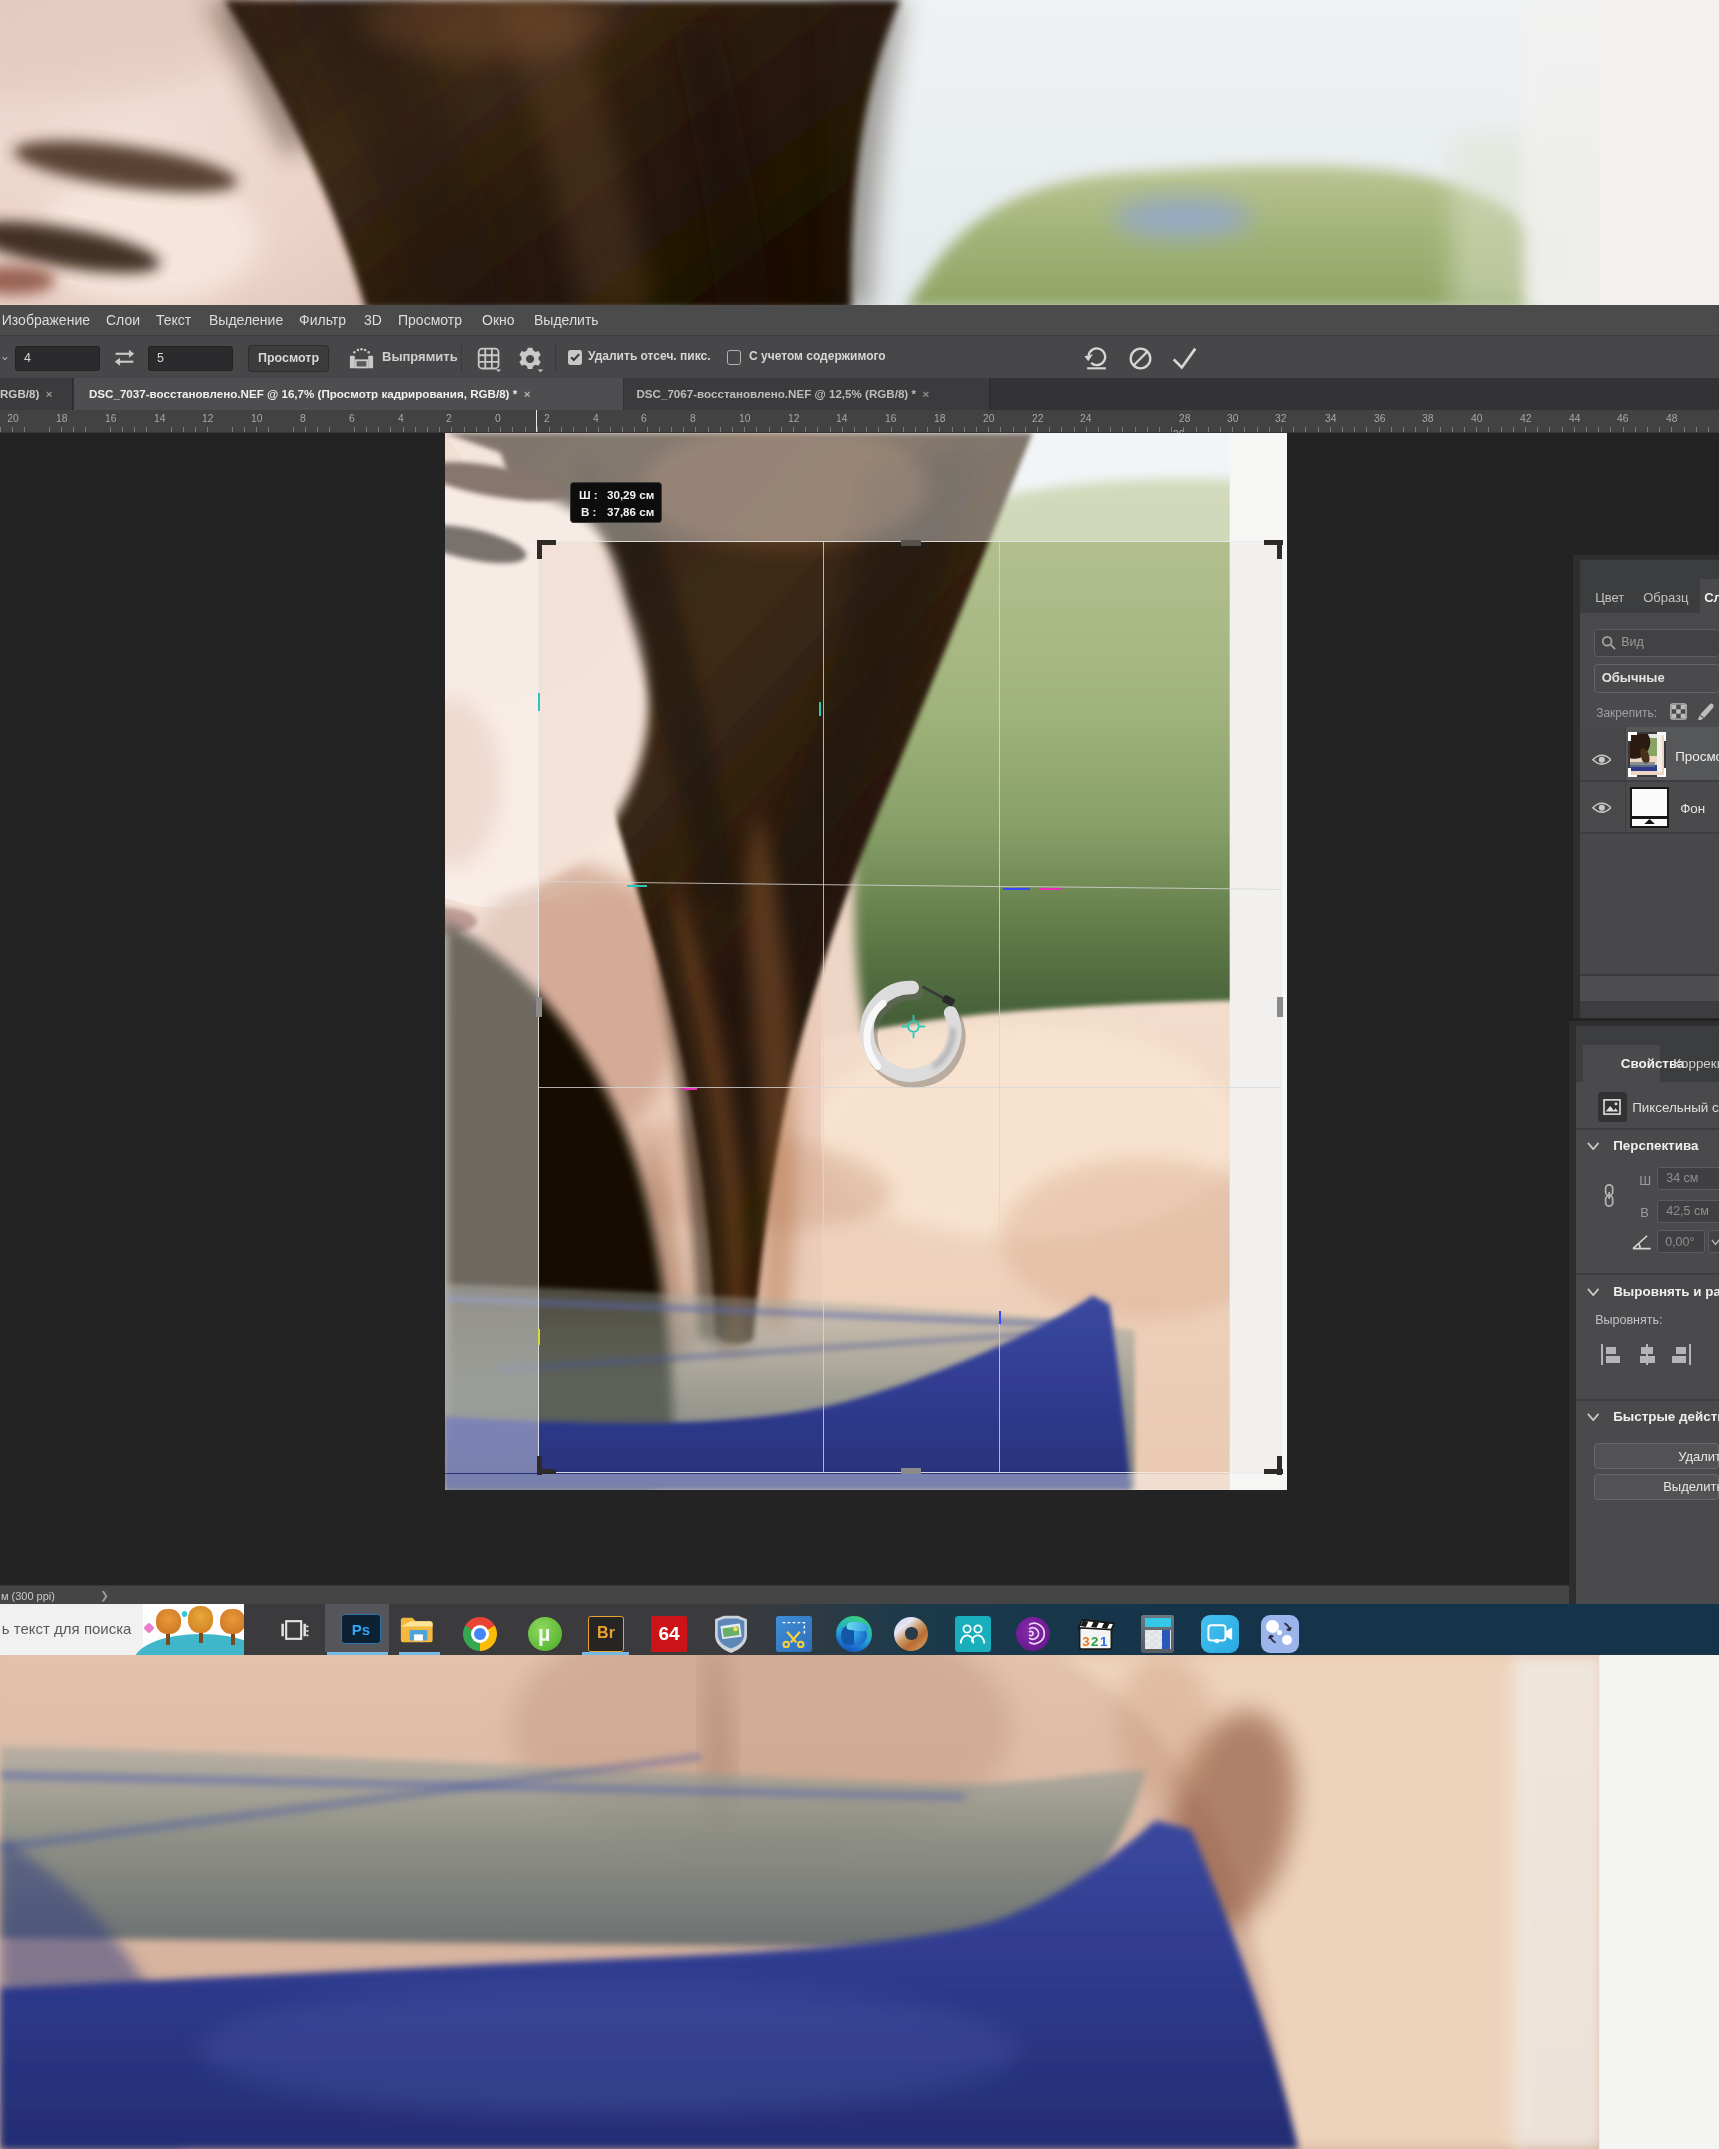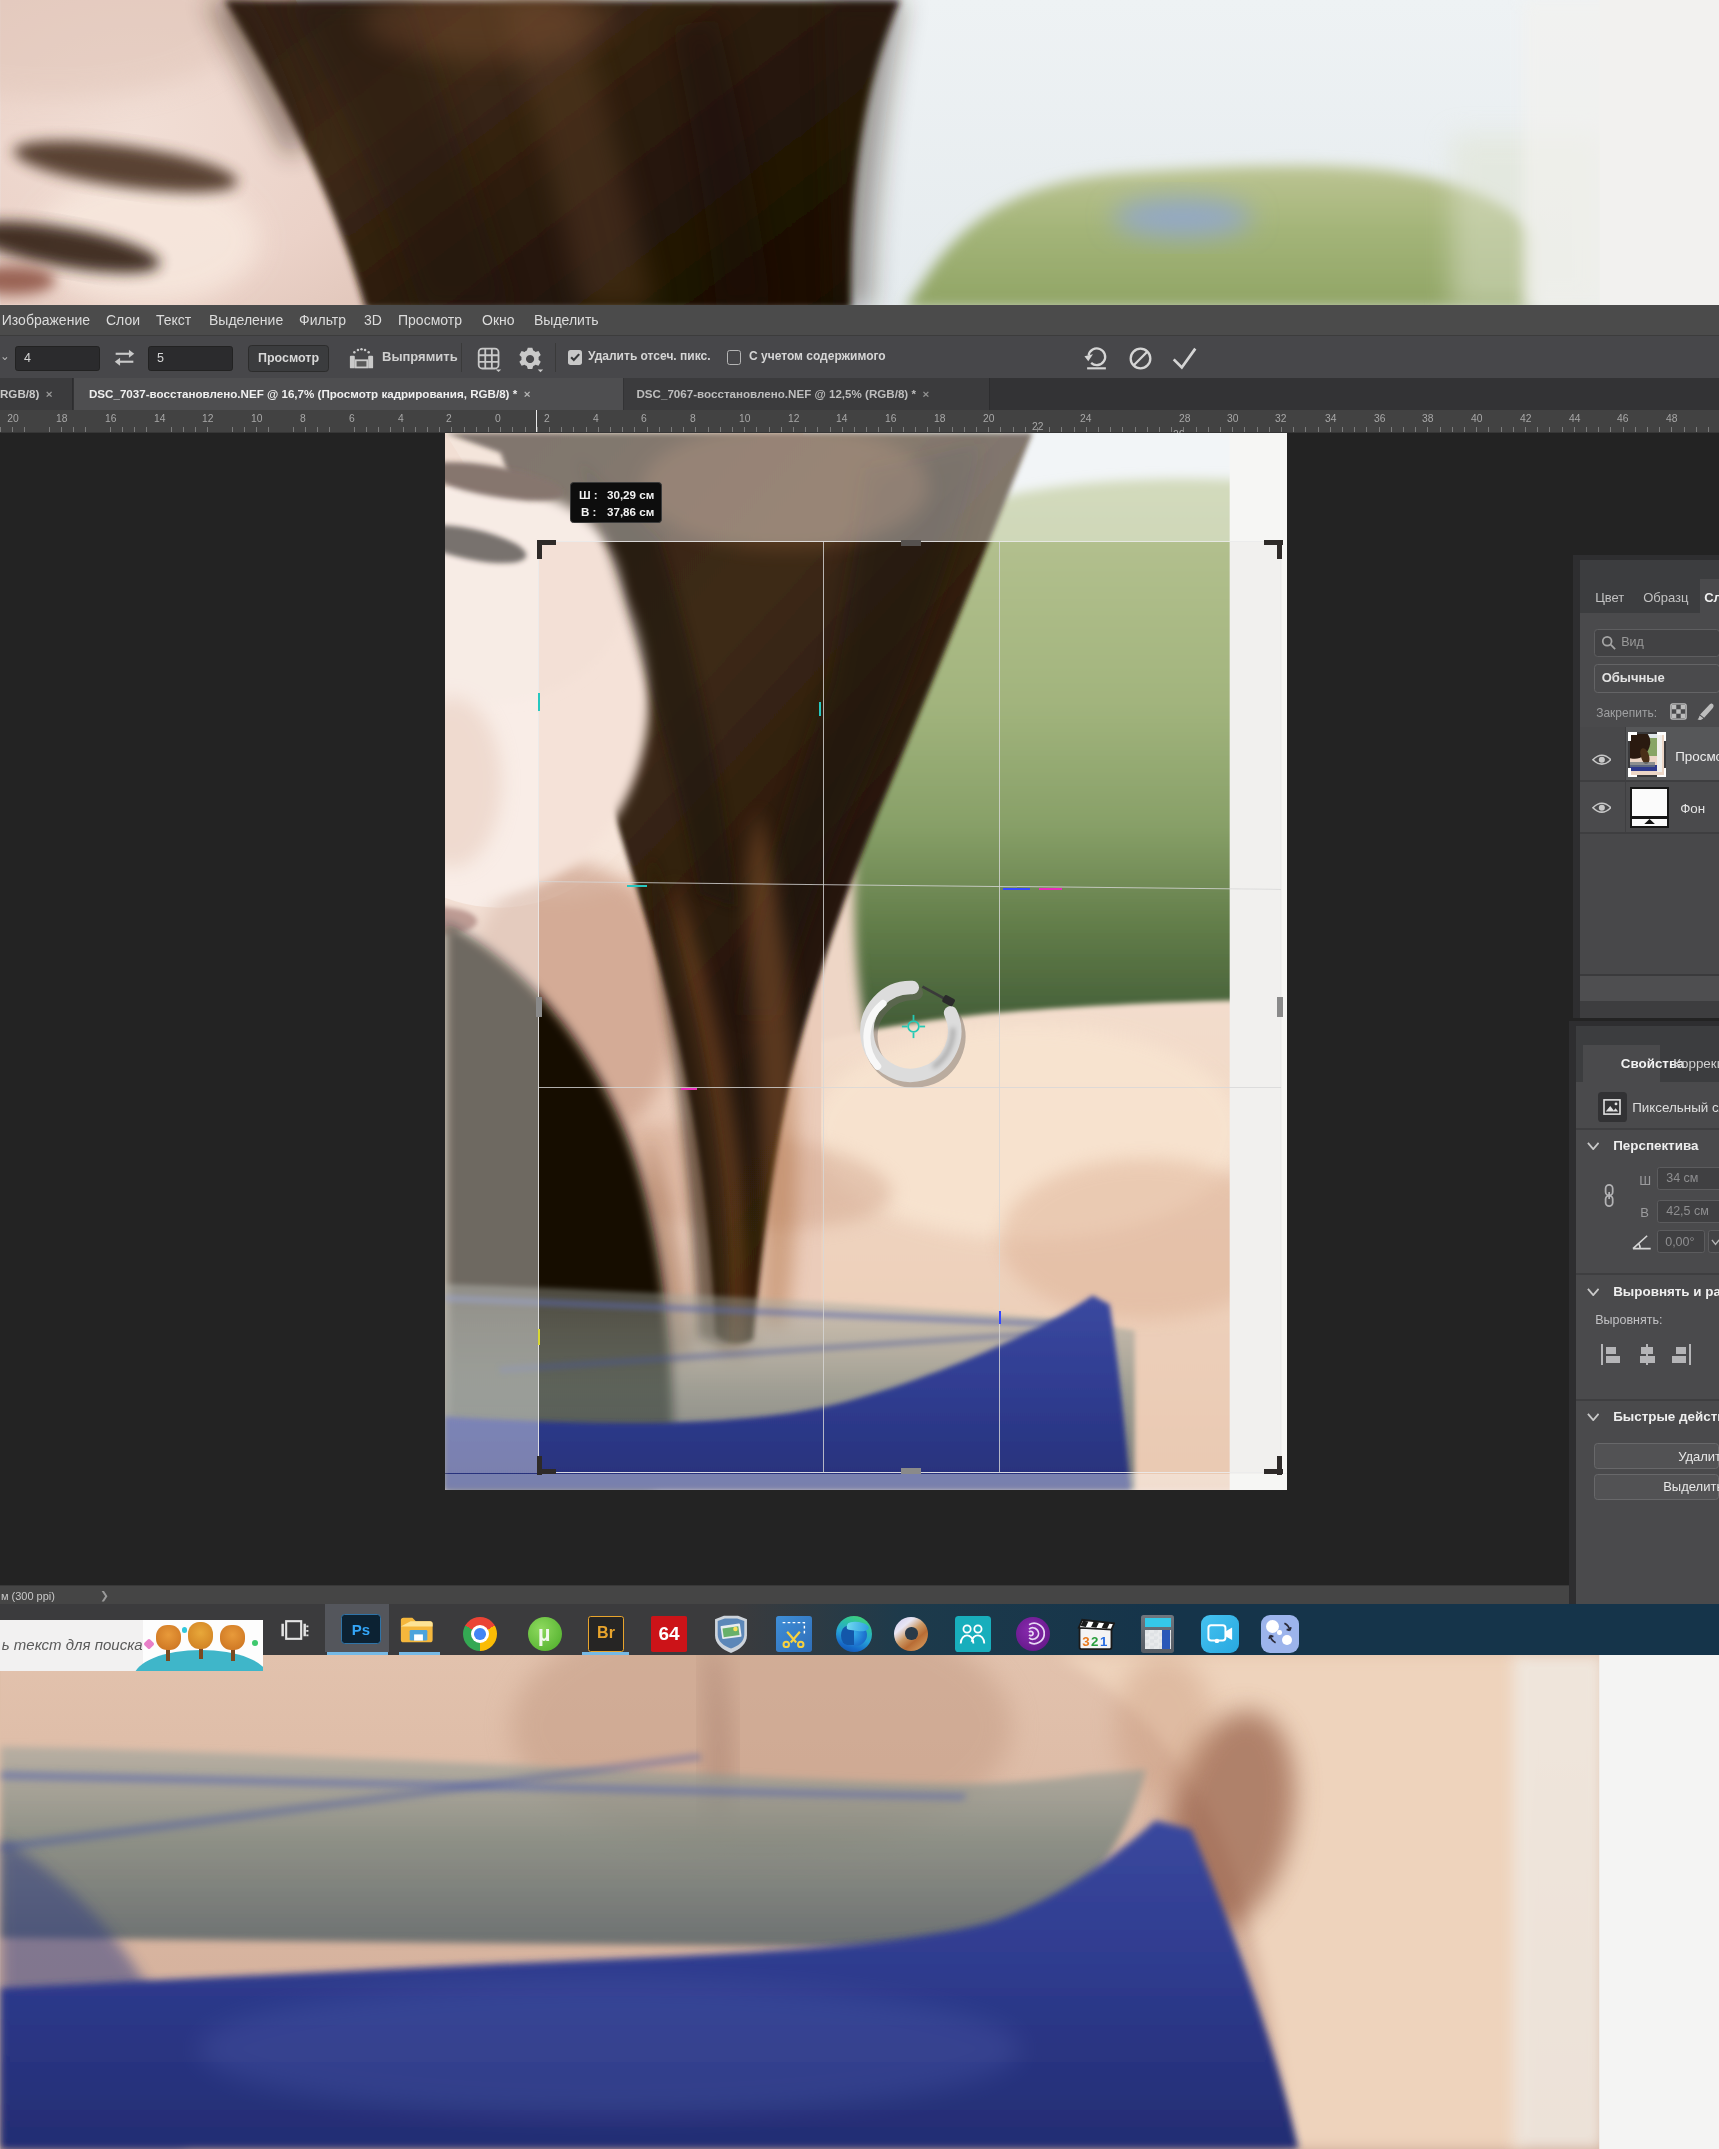--- a/index.html
+++ b/index.html
@@ -226,21 +226,21 @@
         <span class="abs" style="left:544px;top:0;">2</span>
         <span class="abs" style="left:593px;top:0;">4</span>
         <span class="abs" style="left:641px;top:0;">6</span>
         <span class="abs" style="left:690px;top:0;">8</span>
         <span class="abs" style="left:739px;top:0;">10</span>
         <span class="abs" style="left:788px;top:0;">12</span>
         <span class="abs" style="left:836px;top:0;">14</span>
         <span class="abs" style="left:885px;top:0;">16</span>
         <span class="abs" style="left:934px;top:0;">18</span>
         <span class="abs" style="left:983px;top:0;">20</span>
-        <span class="abs" style="left:1032px;top:8px;">22</span>
+        <span class="abs" style="left:1032px;top:0;">22</span>
         <span class="abs" style="left:1080px;top:0;">24</span>
         <span class="abs" style="left:1129px;top:16px;margin-left:44px;">26</span>
         <span class="abs" style="left:1179px;top:0;">28</span>
         <span class="abs" style="left:1227px;top:0;">30</span>
         <span class="abs" style="left:1275px;top:0;">32</span>
         <span class="abs" style="left:1325px;top:0;">34</span>
         <span class="abs" style="left:1374px;top:0;">36</span>
         <span class="abs" style="left:1422px;top:0;">38</span>
         <span class="abs" style="left:1471px;top:0;">40</span>
         <span class="abs" style="left:1520px;top:0;">42</span>
@@ -565,21 +565,21 @@
         </svg>
       <span class="abs" style="left:37px;top:383px;font-size:13.4px;color:#eeeeee;font-weight:bold;">Быстрые действи</span>
       <div class="abs" style="left:18px;top:417px;width:125px;height:26px;background:#525254;border:0.9px solid #68686a;border-radius:3.6px;"></div>
       <span class="abs" style="left:102px;top:423px;font-size:13px;color:#e8e8e8;">Удалить</span>
       <div class="abs" style="left:18px;top:448px;width:125px;height:26px;background:#525254;border:0.9px solid #68686a;border-radius:3.6px;"></div>
       <span class="abs" style="left:87px;top:453px;font-size:13px;color:#e8e8e8;">Выделить к</span>
     </div>
   </div>
   <div id="taskbar" class="abs">
 
-    <div class="abs" style="left:0;top:16px;width:263px;height:51px;background:#f2f1f1;overflow:hidden;font-style:italic;">
+    <div class="abs" style="left:0;top:0;width:244px;height:51px;background:#f2f1f1;overflow:hidden;">
       <span class="abs" style="left:1.8px;top:16px;font-size:15px;color:#5a5a5a;">ь текст для поиска</span>
 
       <div class="abs" style="left:143px;top:0;width:121px;height:51px;background:#fdfdfd;">
         <div class="abs" style="left:-9px;top:30px;width:134px;height:27px;background:#3fb6c9;border-radius:50% 50% 0 0/100% 100% 0 0;"></div>
         <div class="abs" style="left:23px;top:27px;width:3.6px;height:14.3px;background:#7a4a20;"></div>
         <div class="abs" style="left:12.5px;top:5.4px;width:25px;height:25px;background:radial-gradient(circle at 50% 40%,#e89a3a,#c96f1e);border-radius:45%;"></div>
         <div class="abs" style="left:56px;top:25px;width:3.6px;height:14.3px;background:#7a4a20;"></div>
         <div class="abs" style="left:45px;top:1.8px;width:25px;height:27px;background:radial-gradient(circle at 50% 40%,#e8a83a,#cd7a1e);border-radius:45%;"></div>
         <div class="abs" style="left:88px;top:27px;width:3.6px;height:14.3px;background:#7a4a20;"></div>
         <div class="abs" style="left:77px;top:4.5px;width:25px;height:25px;background:radial-gradient(circle at 50% 40%,#e89a3a,#c96f1e);border-radius:45%;"></div>

